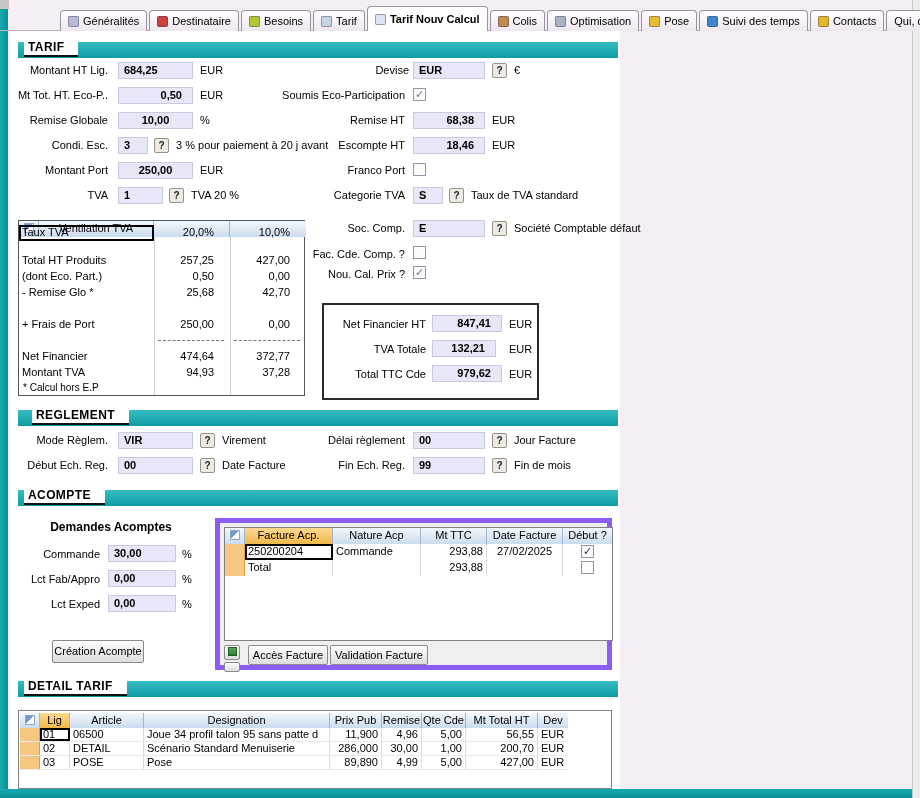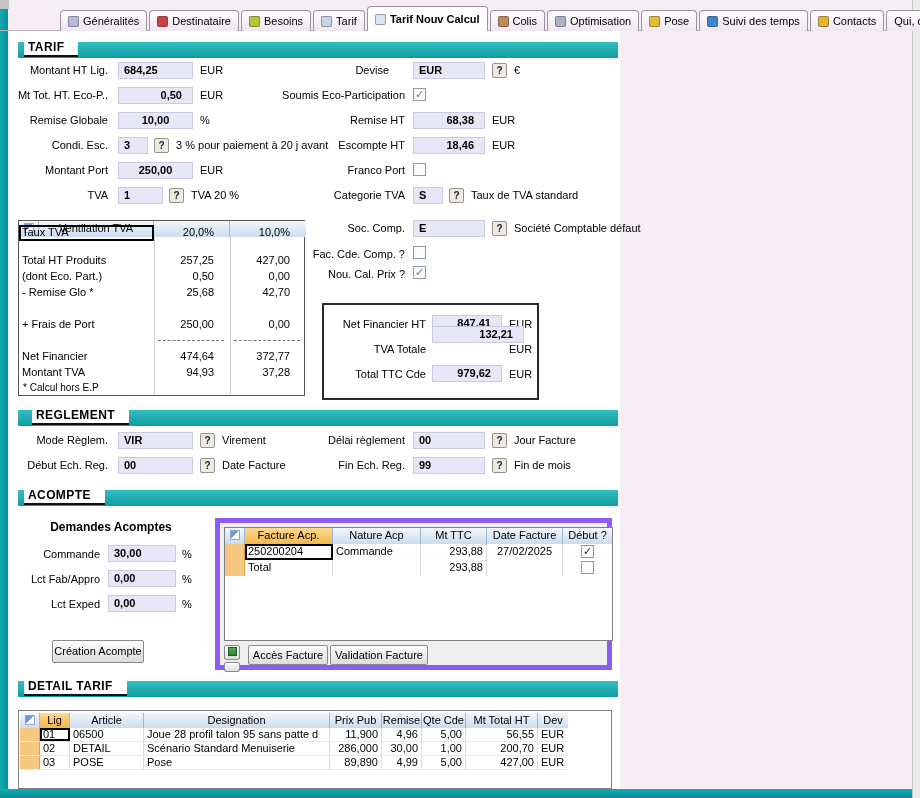--- a/index.html
+++ b/index.html
@@ -149,21 +149,21 @@
 
   <div class="lbl" style="left:10px;top:164px;width:98px">Montant Port</div>
   <div class="inp" style="left:118px;top:162px;width:75px;text-align:center">250,00</div>
   <div class="unit" style="left:200px;top:164px">EUR</div>
 
   <div class="lbl" style="left:10px;top:189px;width:98px">TVA</div>
   <div class="inp" style="left:118px;top:187px;width:45px">1</div>
   <div class="help" style="left:169px;top:188px">?</div>
   <div class="desc" style="left:191px;top:189px">TVA 20 %</div>
 
-  <div class="lbl" style="left:264px;top:64px;width:125px">Devise</div>
+  <div class="lbl" style="left:284px;top:64px;width:125px">Devise</div>
   <div class="inp" style="left:413px;top:62px;width:72px">EUR</div>
   <div class="help" style="left:492px;top:63px">?</div>
   <div class="desc" style="left:514px;top:64px">€</div>
 
   <div class="lbl" style="left:250px;top:89px;width:155px">Soumis Eco-Participation</div>
   <div class="cb" style="left:413px;top:88px">✓</div>
 
   <div class="lbl" style="left:280px;top:114px;width:125px">Remise HT</div>
   <div class="inp num" style="left:413px;top:112px;width:72px">68,38</div>
   <div class="unit" style="left:492px;top:114px">EUR</div>
@@ -240,21 +240,21 @@
       <div class="vnum">37,28</div>
     </div>
     <div class="note" style="left:4px;top:161px">* Calcul hors E.P</div>
   </div>
 
   <div class="sumbox">
     <div class="lbl" style="left:4px;top:13px;width:98px">Net Financier HT</div>
     <div class="inp num" style="left:108px;top:10px;width:70px">847,41</div>
     <div class="unit" style="left:185px;top:13px">EUR</div>
     <div class="lbl" style="left:4px;top:38px;width:98px">TVA Totale</div>
-    <div class="inp num" style="left:108px;top:21px;width:92px">132,21</div>
+    <div class="inp num" style="left:108px;top:35px;width:64px">132,21</div>
     <div class="unit" style="left:185px;top:38px">EUR</div>
     <div class="lbl" style="left:4px;top:63px;width:98px">Total TTC Cde</div>
     <div class="inp num" style="left:108px;top:60px;width:70px">979,62</div>
     <div class="unit" style="left:185px;top:63px">EUR</div>
   </div>
 
   <div class="secbar" style="top:410px"></div>
   <div class="seclabel" style="left:32px;top:407px">REGLEMENT</div>
 
   <div class="lbl" style="left:10px;top:434px;width:98px">Mode Règlem.</div>
@@ -347,21 +347,21 @@
       <div class="hc" style="width:52px;height:15px">Prix Pub</div>
       <div class="hc" style="width:40px;height:15px">Remise</div>
       <div class="hc" style="width:44px;height:15px">Qte Cde</div>
       <div class="hc" style="width:72px;height:15px">Mt Total HT</div>
       <div class="hc" style="width:30px;height:15px;border-right:none">Dev</div>
     </div>
     <div class="trow" style="top:17px;left:1px;height:14px;border-bottom:1px solid #E6EAEE">
       <div class="tc selcell" style="width:20px"></div>
       <div class="tc picked" style="width:30px;line-height:13px">01</div>
       <div class="tc" style="width:74px;line-height:13px">06500</div>
-      <div class="tc" style="width:186px;line-height:13px">Joue 28 profil talon 95 sans patte d</div>
+      <div class="tc" style="width:186px;line-height:13px">Joue 34 profil talon 95 sans patte d</div>
       <div class="tc num" style="width:52px;line-height:13px">11,900</div>
       <div class="tc num" style="width:40px;line-height:13px">4,96</div>
       <div class="tc num" style="width:44px;line-height:13px">5,00</div>
       <div class="tc num" style="width:72px;line-height:13px">56,55</div>
       <div class="tc" style="width:30px;line-height:13px;border-right:none">EUR</div>
     </div>
     <div class="trow" style="top:31px;left:1px;height:14px;border-bottom:1px solid #E6EAEE">
       <div class="tc selcell" style="width:20px"></div>
       <div class="tc" style="width:30px;line-height:13px">02</div>
       <div class="tc" style="width:74px;line-height:13px">DETAIL</div>

